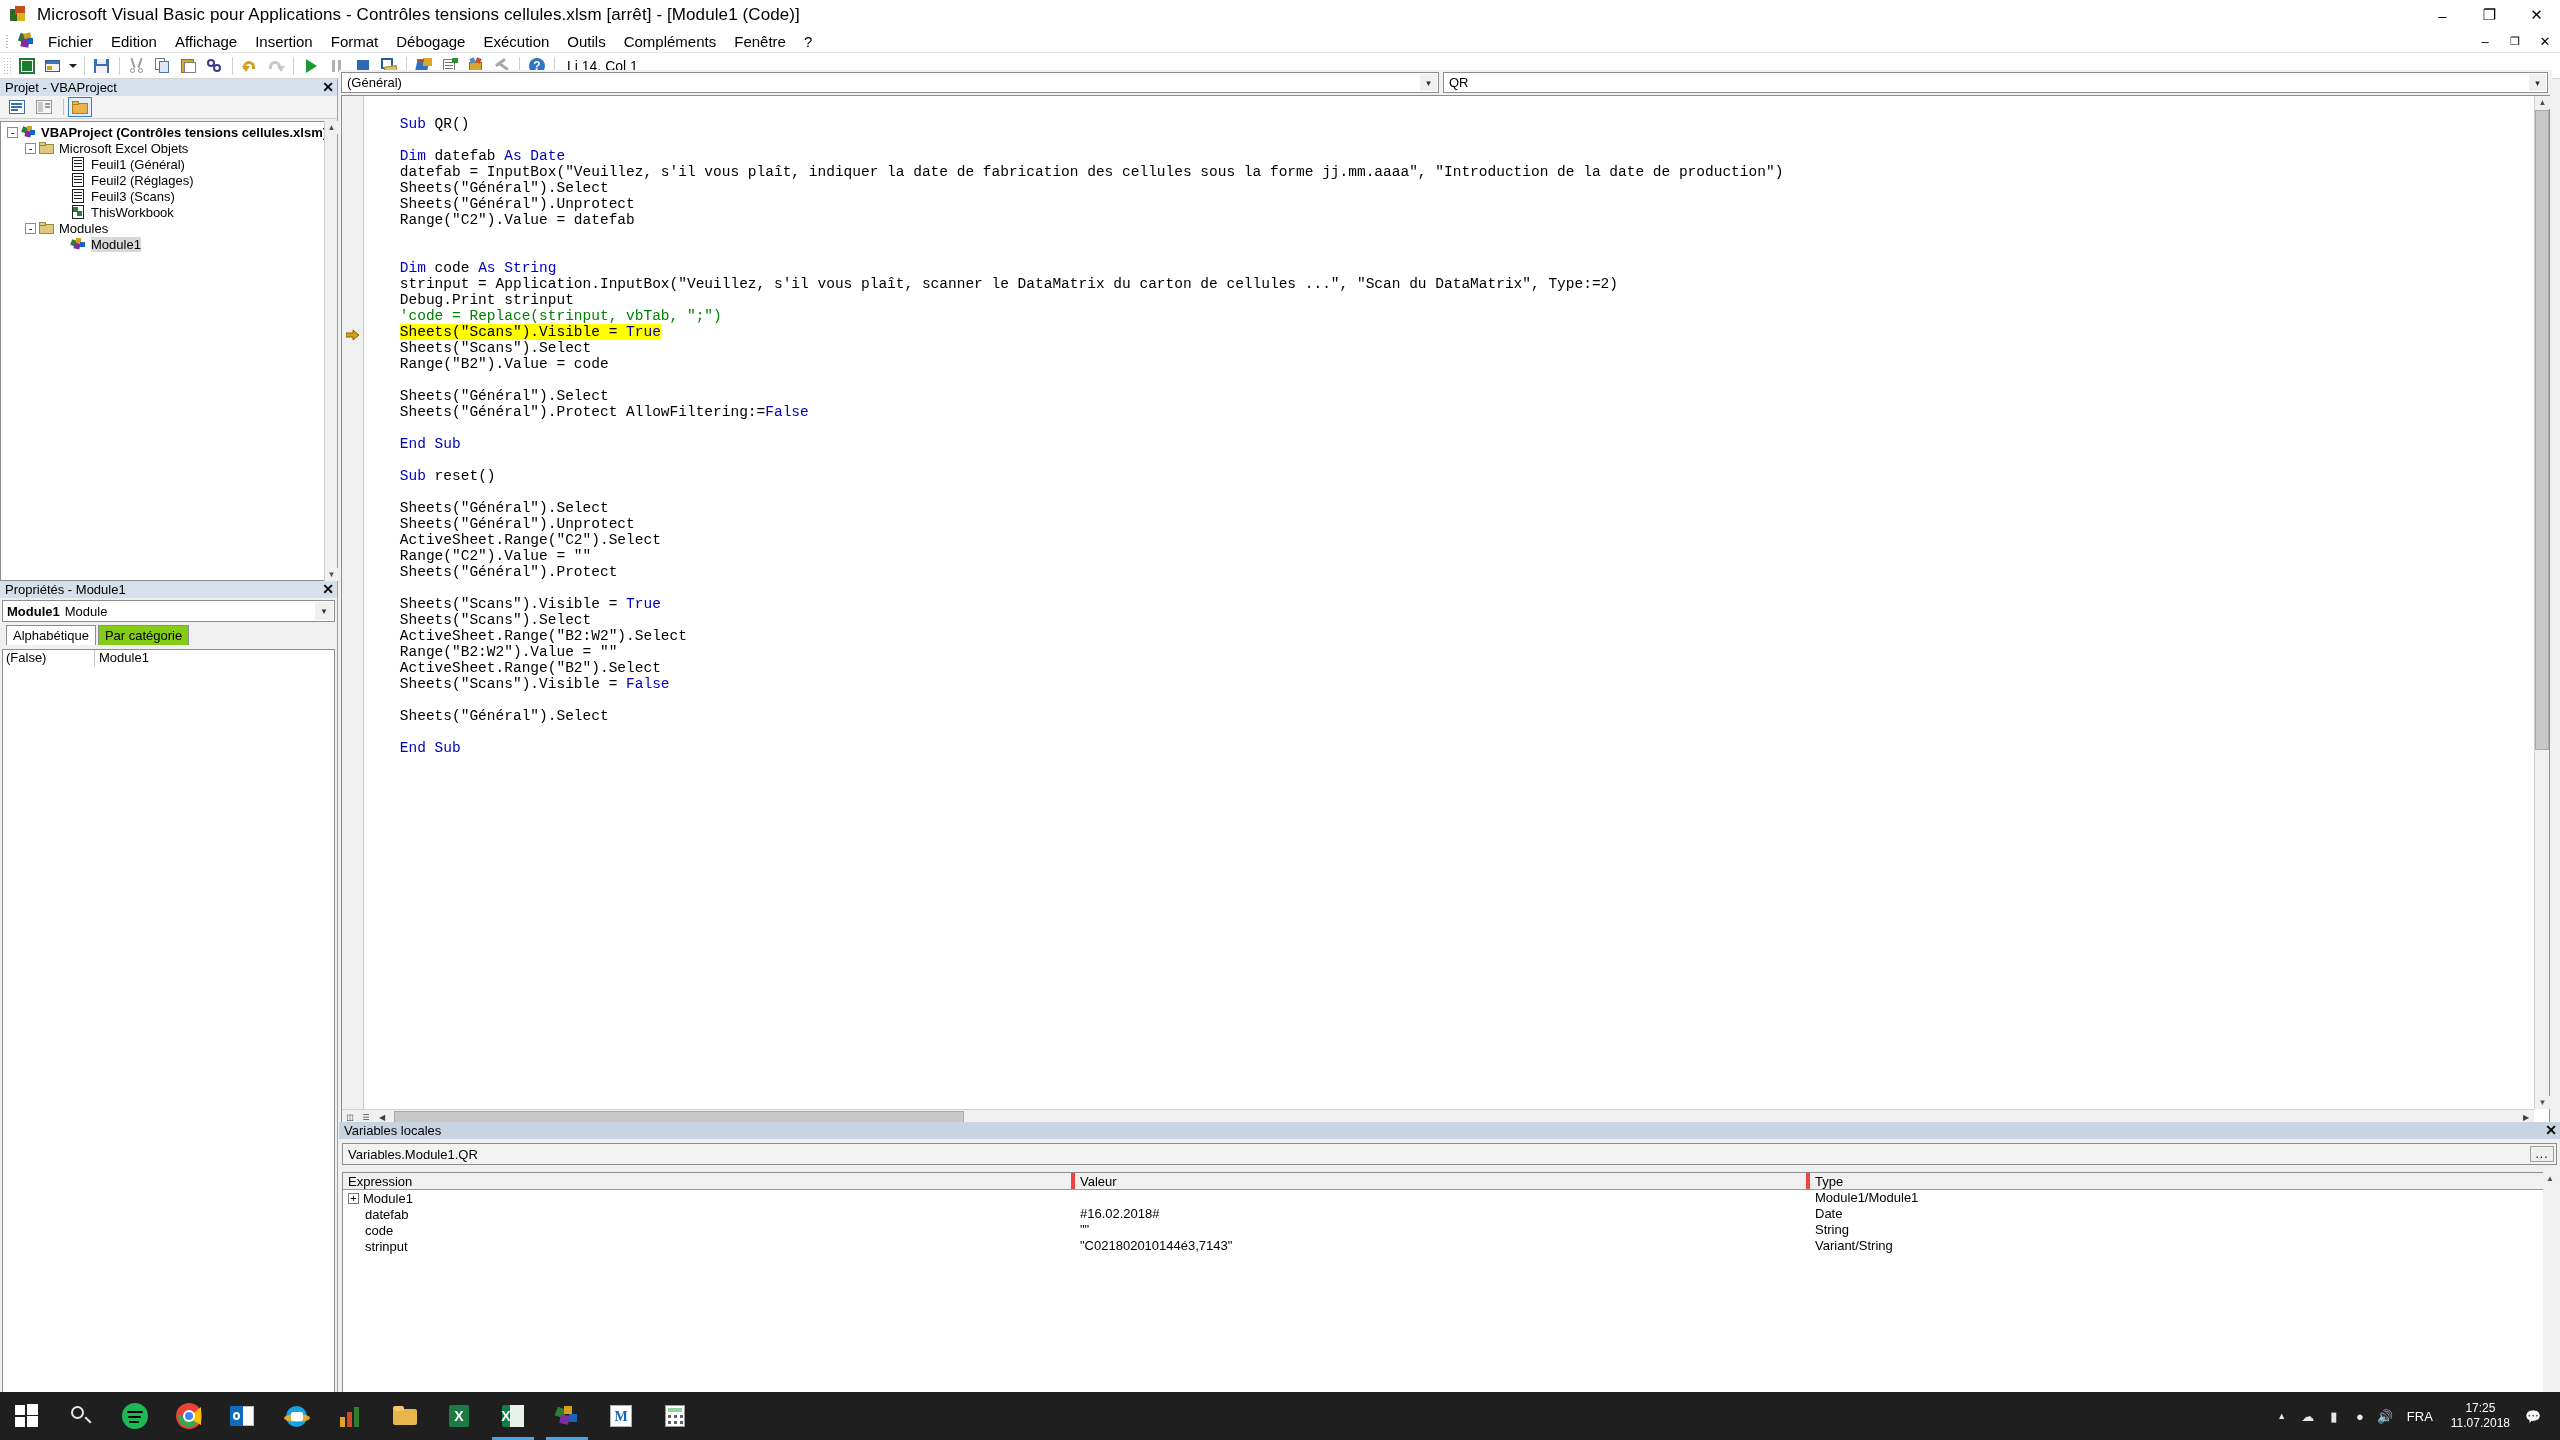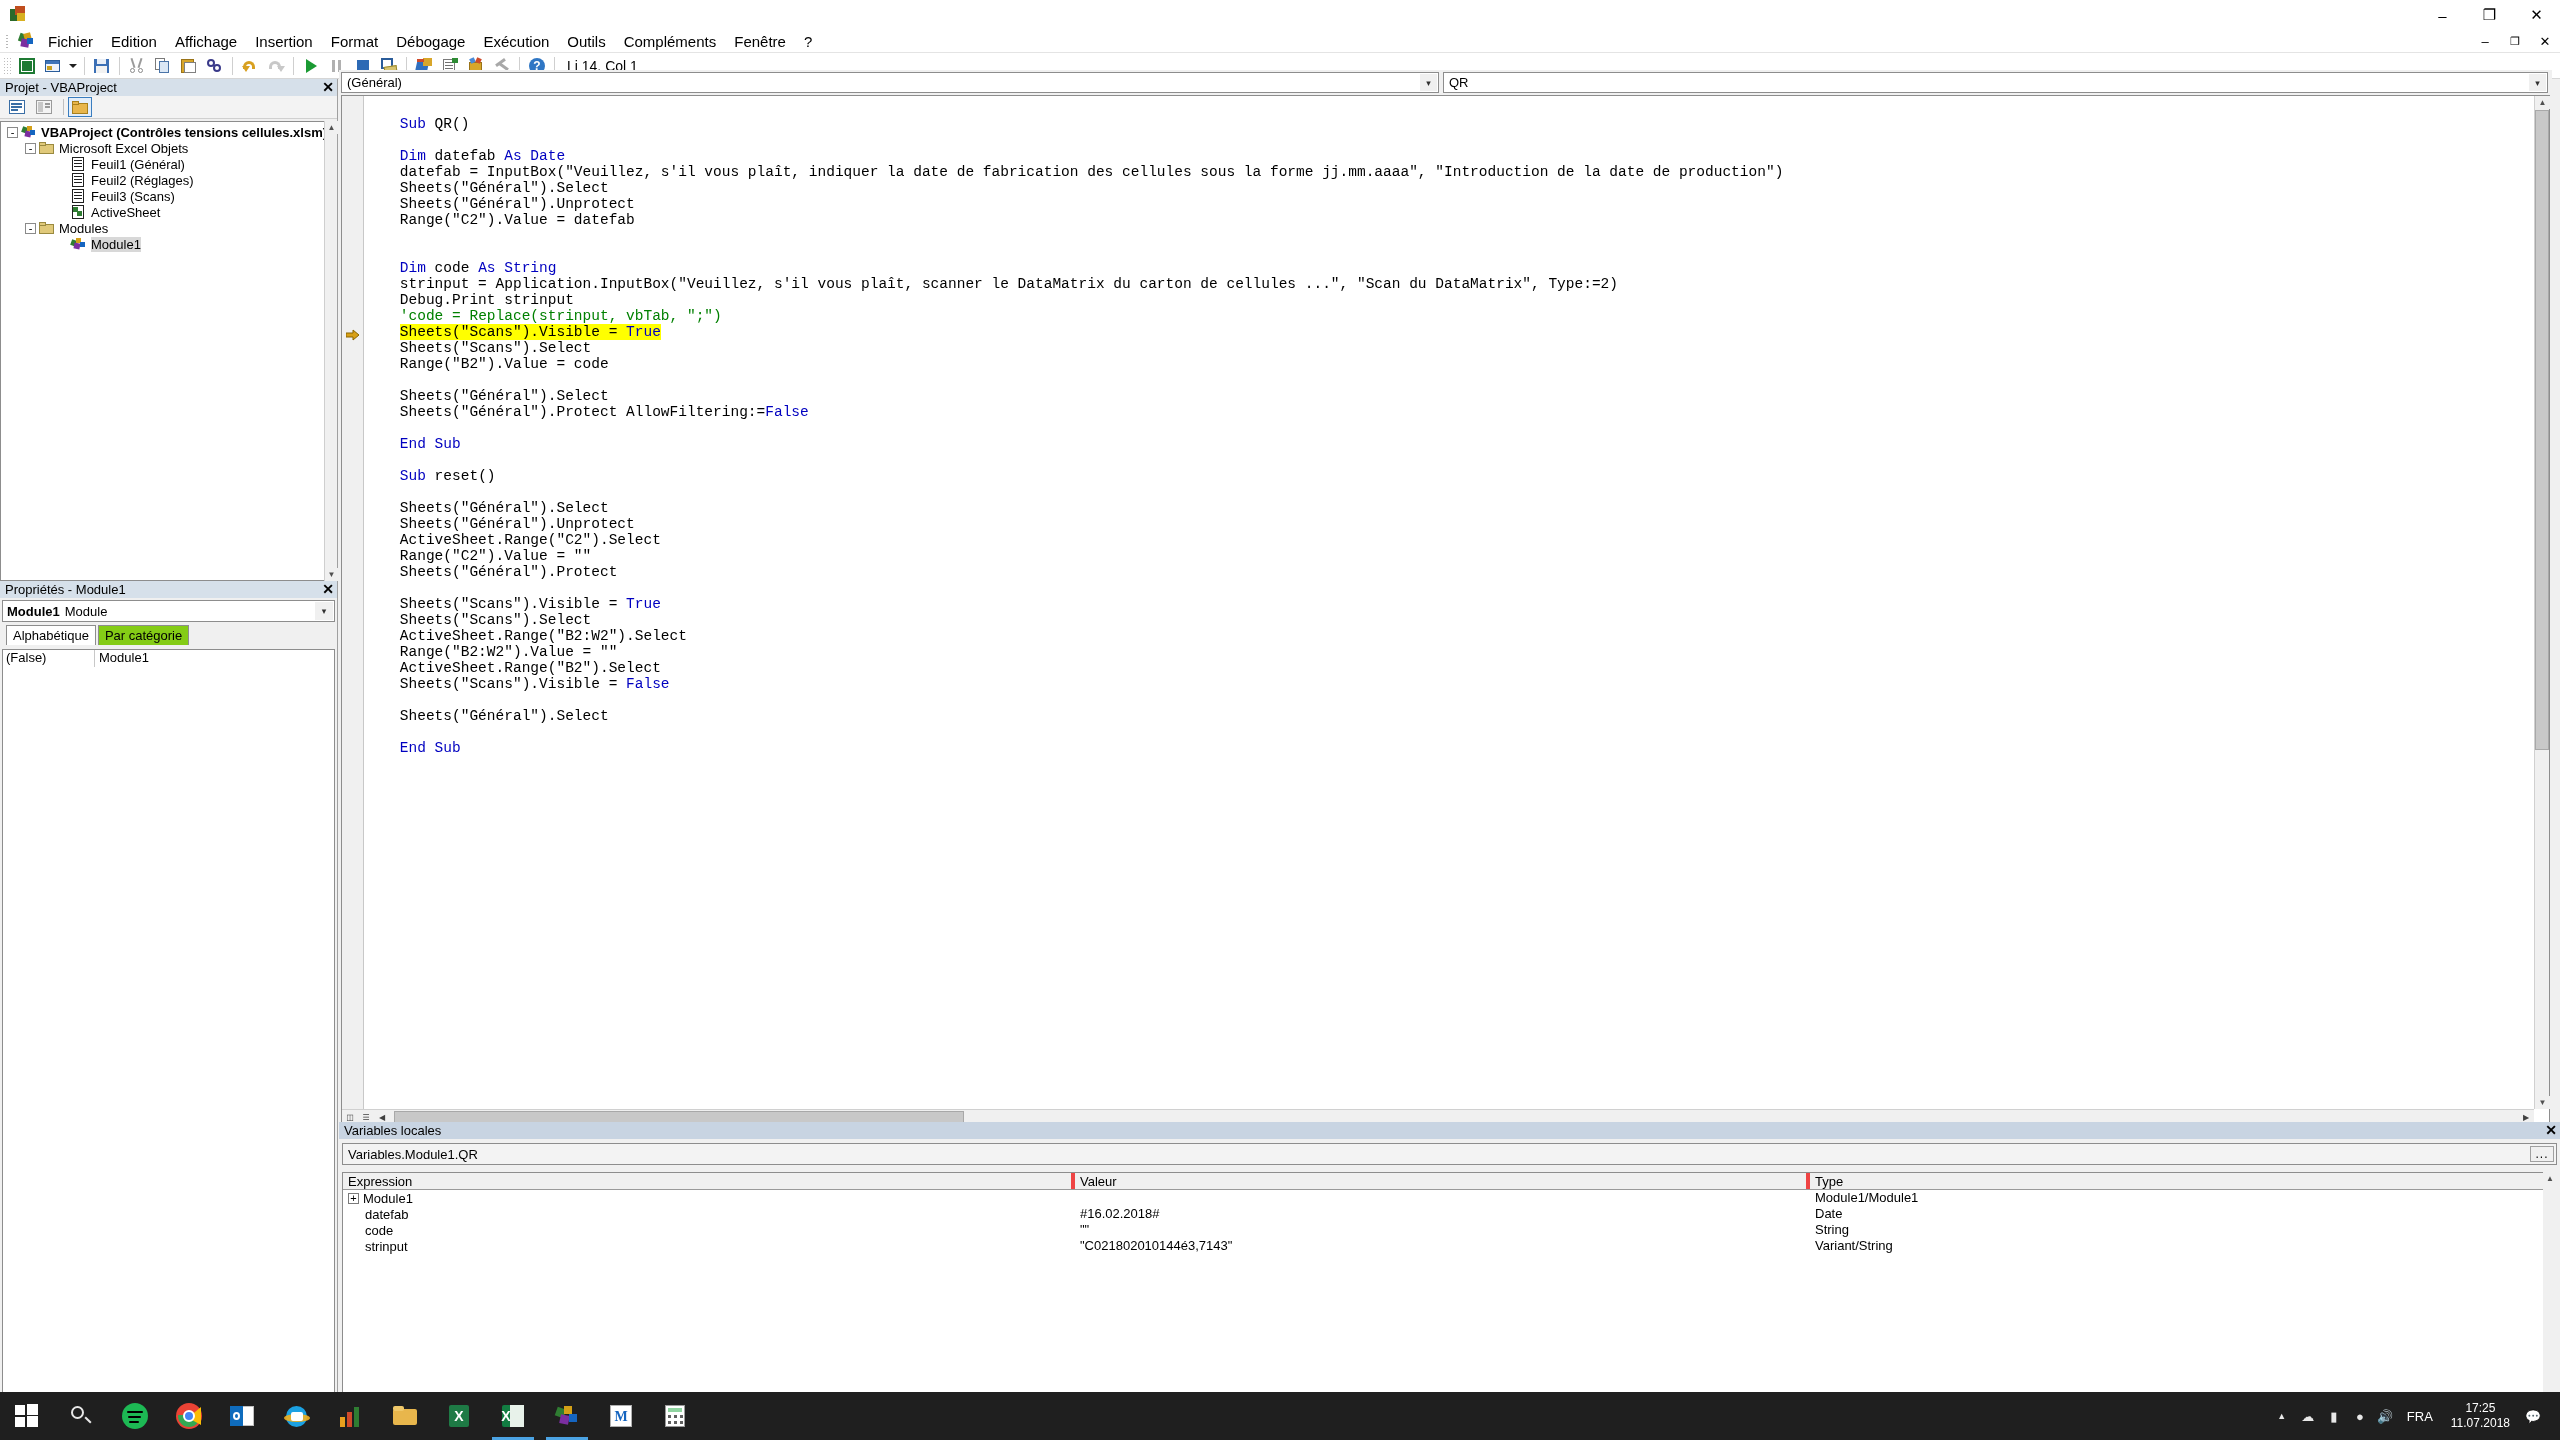--- a/index.html
+++ b/index.html
@@ -239,20 +239,21 @@
 <body>
 
 <div class="app">
 
   <div class="titlebar">
     <div class="tb-icon">
       <span class="sq1"></span>
         <span class="sq2"></span>
         <span class="sq3"></span>
     </div>
+    <div class="tb-title">Microsoft Visual Basic pour Applications - Contrôles tensions cellules.xlsm [arrêt] - [Module1 (Code)]</div>
     <div class="tb-ctrls">
       <div class="tb-btn">
           <span class="tb-glyph">–</span>
         </div>
       <div class="tb-btn">
           <span class="tb-glyph">❐</span>
         </div>
       <div class="tb-btn close">
           <span class="tb-glyph">✕</span>
         </div>
@@ -510,21 +511,21 @@
         <span class="tlabel">Feuil3 (Scans)</span>
       </div>
 
       <div class="tnode" style="padding-left:56px">
         <span class="tdots"></span>
         <span class="ticon">
           <span style="left:1px;top:0;width:12px;height:14px;background:#fff;border:1.5px solid #202020"></span>
           <span style="left:2px;top:2px;width:5px;height:5px;background:#2f7d32"></span>
           <span style="left:6px;top:6px;width:5px;height:5px;background:#2f7d32"></span>
         </span>
-        <span class="tlabel">ActiveSheet</span>
+        <span class="tlabel">ThisWorkbook</span>
       </div>
 
       <div class="tnode" style="padding-left:24px">
         <span class="texp">-</span>
         <span class="ticon">
           <span style="left:0;top:3px;width:15px;height:10px;background:#e0c97a;border:1px solid #9a8a40"></span>
           <span style="left:0;top:1px;width:7px;height:4px;background:#e0c97a;border:1px solid #9a8a40"></span>
         </span>
         <span class="tlabel">Modules</span>
       </div>

